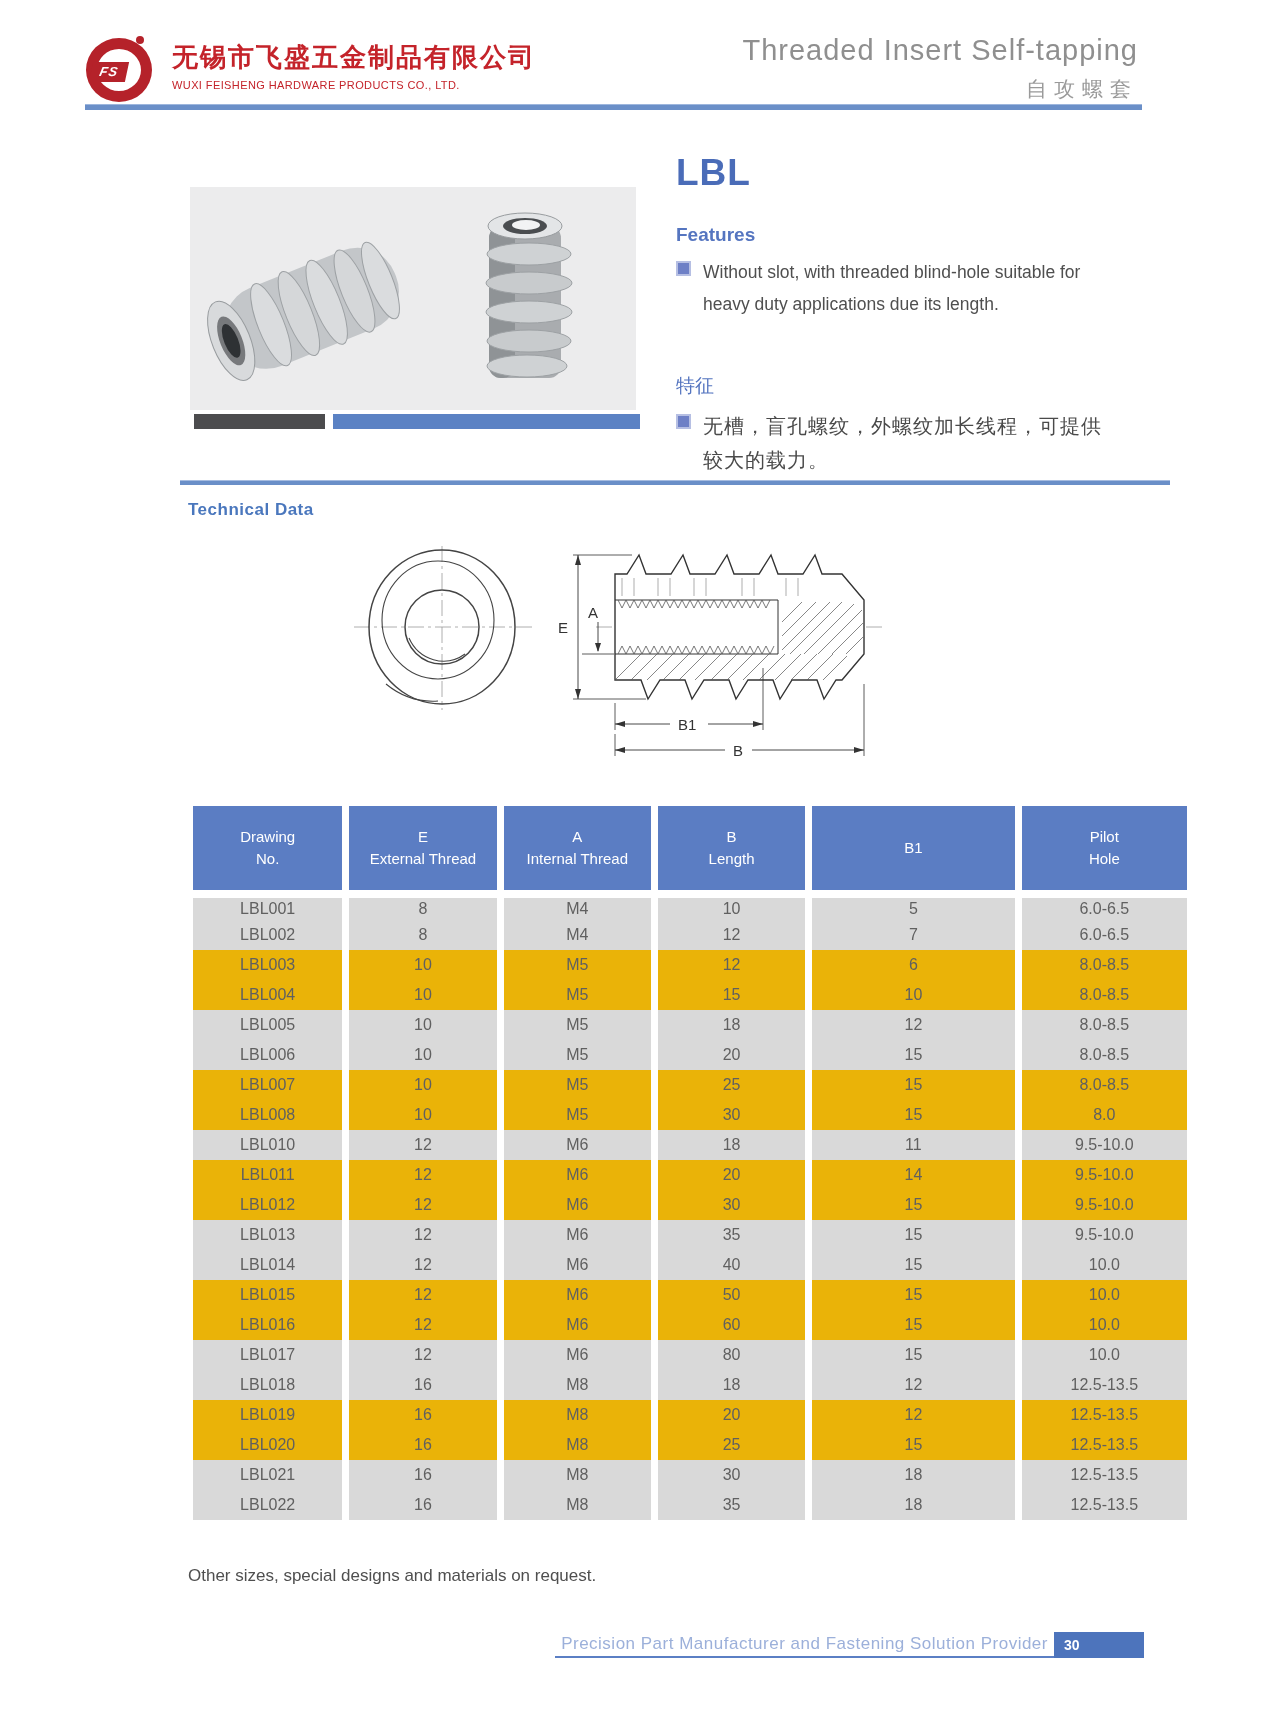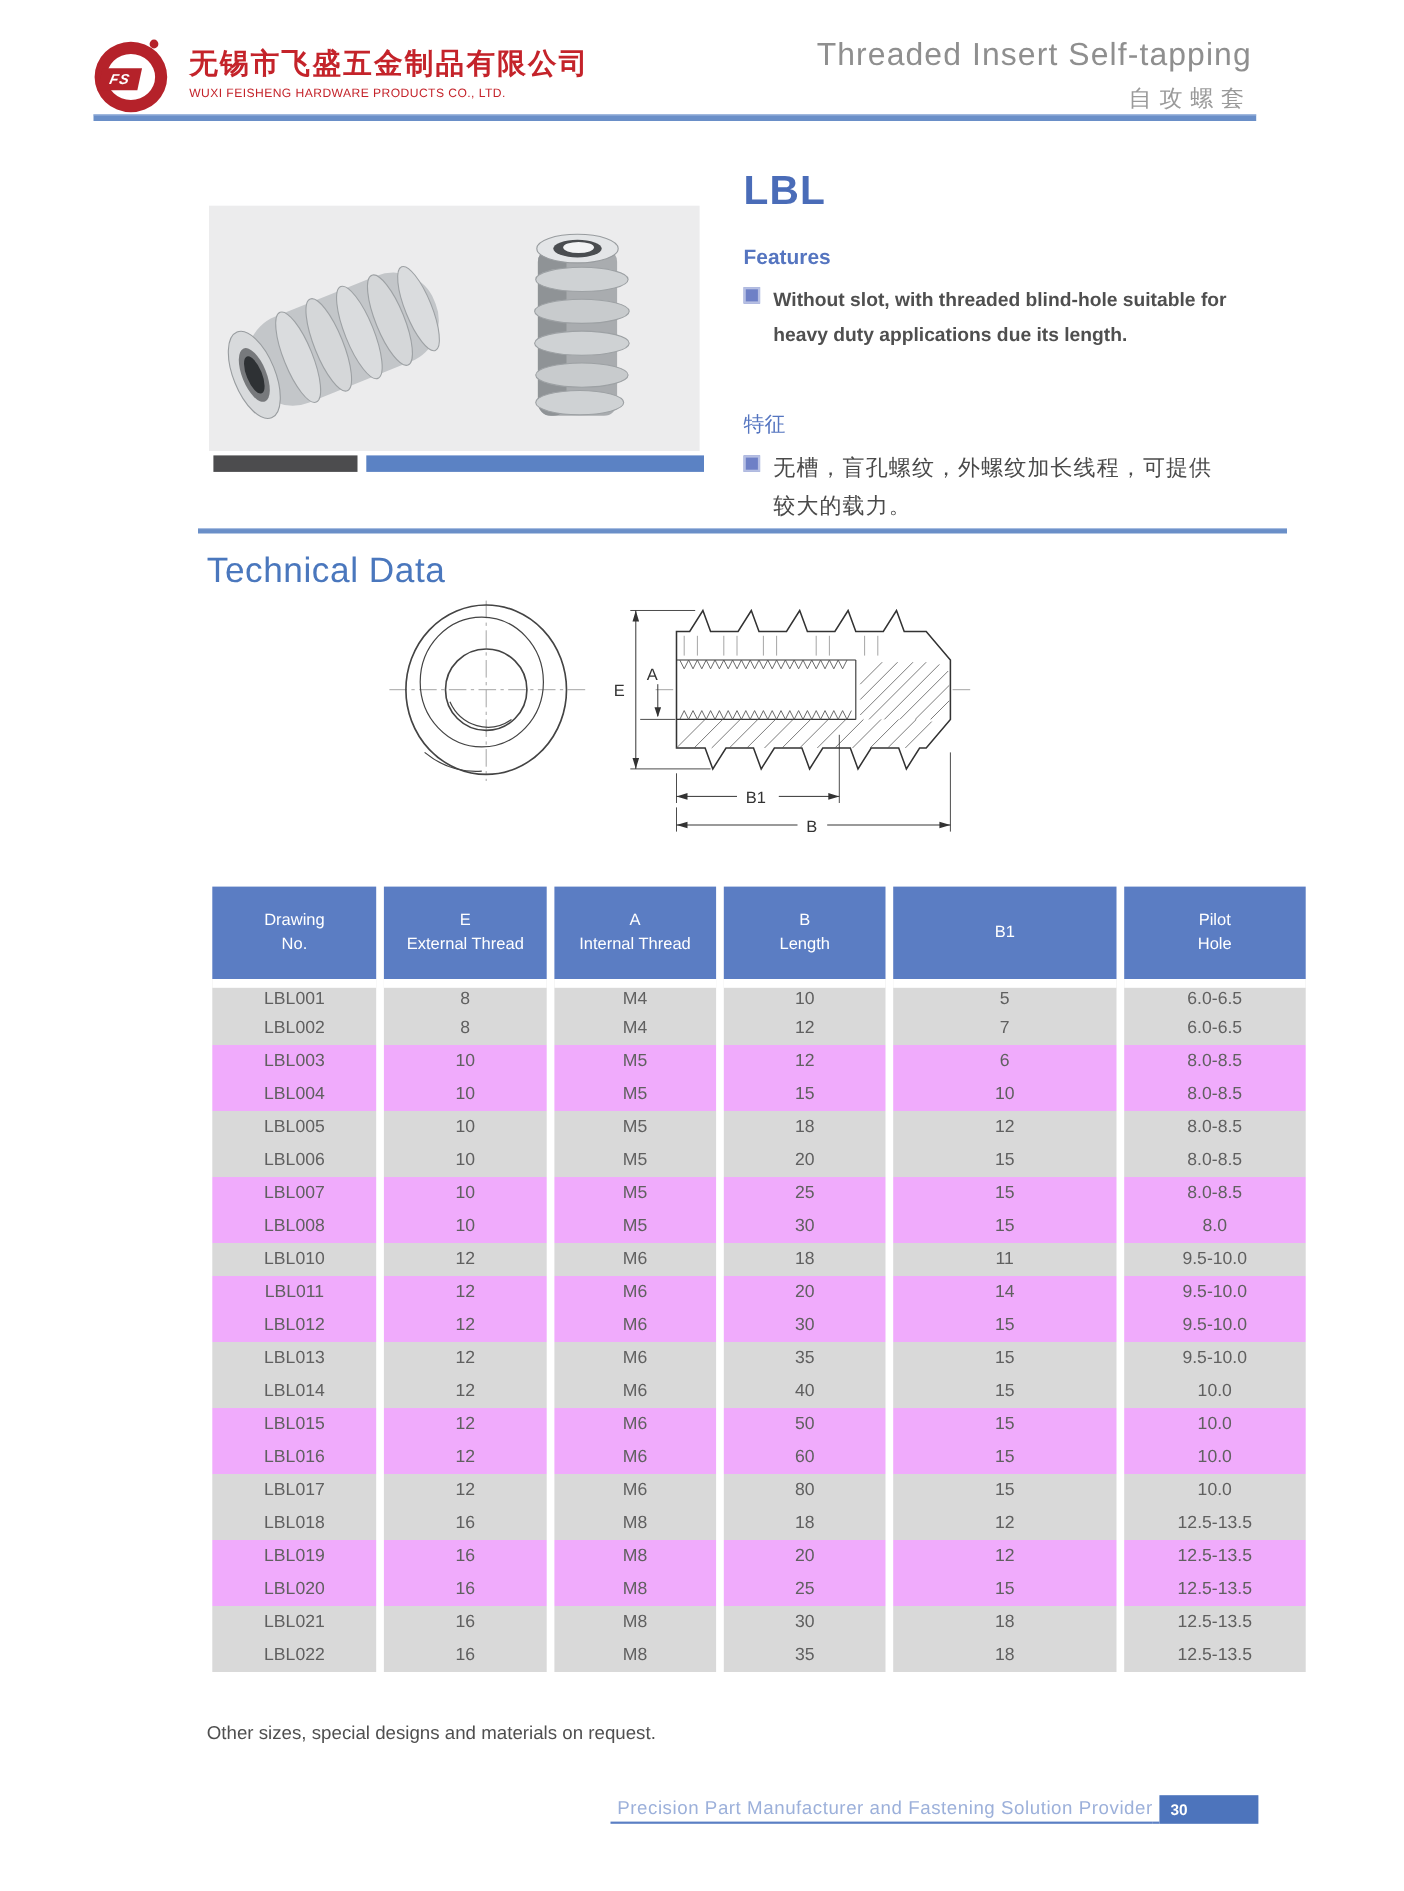--- a/index.html
+++ b/index.html
@@ -27,37 +27,37 @@
   .bar-dark { width:131px; height:15px; background:#4c4c4e; }
   .bar-gap { width:8px; }
   .bar-blue { flex:1; height:15px; background:#5b82c4; }
 
   
   .product-info { position:absolute; left:676px; top:152px; width:440px; }
   .product-code { font-size:37px; font-weight:bold; color:#4a6cb8; letter-spacing:1px; }
   .features-title { margin-top:30px; font-size:19px; font-weight:bold; color:#5575c0; }
   .feature-item { display:flex; margin-top:10px; }
   .bullet { flex:0 0 15px; width:15px; height:15px; margin-top:5px; margin-right:12px; background:#6e80c6; border:2px solid #b6bfe3; }
-  .feature-text { font-size:17.5px; color:#4f4f4f; line-height:1.85;font-weight:bold; }
+  .feature-text { font-size:17.5px; color:#4f4f4f; line-height:1.85; }
   .features-cn-title { margin-top:52px; font-size:19px; font-weight:normal; color:#5575c0; }
   .feature-cn-text { font-size:20px; color:#4a4a4a; line-height:1.7; letter-spacing:1px; }
 
   
   .section-rule { position:absolute; left:180px; top:480px; width:990px; height:5px; background:#6a8fc8; border-top:1px solid #a6bce0; }
-  .technical-title { position:absolute; left:188px; top:500px; font-size:32px; font-weight:normal; color:#4a77bd; letter-spacing:0.5px; }
+  .technical-title { position:absolute; left:188px; top:500px; font-size:17px; font-weight:bold; color:#4a77bd; letter-spacing:0.5px; }
   .drawing { position:absolute; left:330px; top:538px; }
 
   
   .spec-table { position:absolute; left:186px; top:806px; width:1008px; border-collapse:separate; border-spacing:7px 0; }
   .spec-table th { background:#5b7dc3; color:#ffffff; font-weight:normal; font-size:15px; line-height:1.45;
                    height:84px; text-align:center; vertical-align:middle; white-space:pre-line; }
   .spec-table td { height:30px; text-align:center; vertical-align:middle; font-size:16px; color:#606060; }
   .spec-table tbody tr:first-child td { border-top:8px solid #ffffff; }
   .spec-table tr.gray td { background:#d9d9d9; }
-  .spec-table tr.white td { background:#f0abfc; }
+  .spec-table tr.white td { background:#eab308; }
   col.c1{width:14.9%} col.c2{width:14.7%} col.c3{width:14.7%} col.c4{width:14.7%} col.c5{width:20.2%} col.c6{width:16.5%}
 
   .note-text { position:absolute; left:188px; top:1566px; font-size:17px; color:#4f4f4f; }
 
   
   .footer { position:absolute; left:0; top:1632px; width:1144px; height:26px; }
   .footer-inner { position:absolute; right:0; top:0; display:flex; align-items:stretch; height:26px; }
   .footer-tagline { font-size:17px; color:#9cb0da; letter-spacing:0.5px; line-height:24px; padding-left:6px;
                     border-bottom:2px solid #5b7fc4; white-space:nowrap; }
   .footer-lead { width:6px; border-bottom:2px solid #5b7fc4; }

